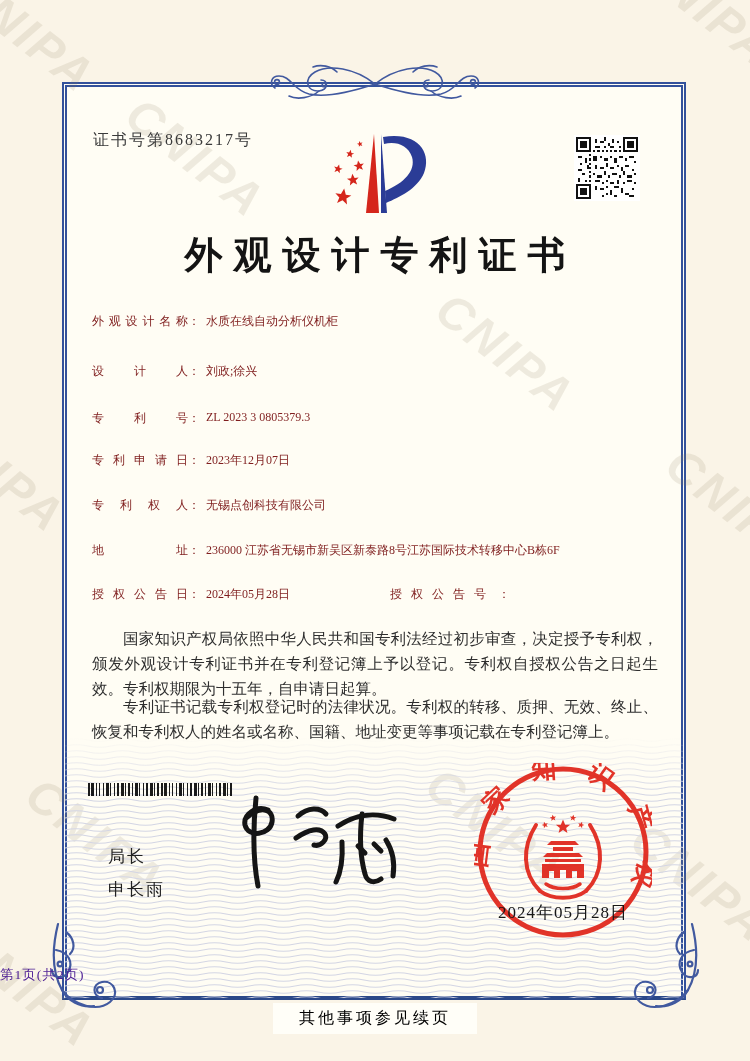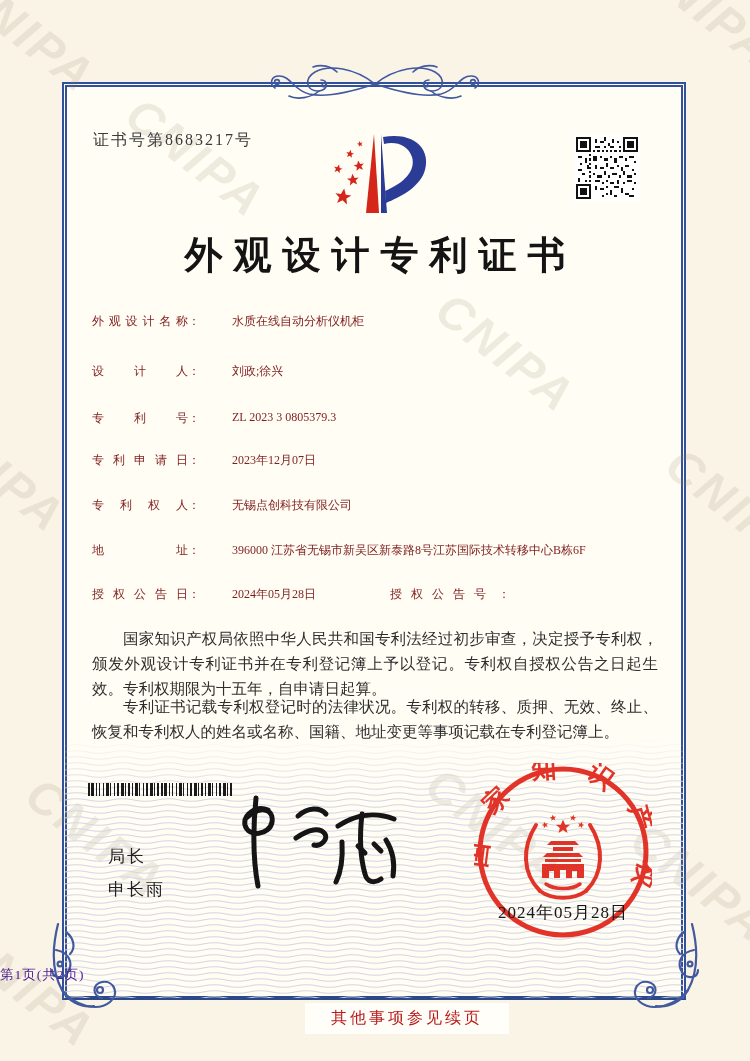--- a/index.html
+++ b/index.html
@@ -45,21 +45,21 @@
     position:absolute; left:0; top:230px; width:750px;
     text-align:center; font-size:38px; font-weight:bold;
     letter-spacing:11px; color:#141414; text-indent:11px;
   }
   .frow { position:absolute; left:92px; font-size:12px; color:#7f1d1d; display:flex; align-items:flex-start; }
   .flabel {
     display:inline-block; width:96px;
     text-align:justify; text-align-last:justify;
   }
   .fcolon { display:inline-block; margin-right:6px; }
-  .fvalue { display:inline-block;margin-left:26px; }
+  .fvalue { display:inline-block; }
   .row-name   { top:313px; }
   .row-designer{ top:363px; }
   .row-patno  { top:410px; }
   .row-filing { top:452px; }
   .row-patentee{ top:497px; }
   .row-address{ top:542px; }
   .row-grant  { top:586px;font-family:Liberation Serif, serif; }
   .addr-value { width:454px; line-height:1.45; }
   .grant2 { position:absolute; left:298px; top:0; display:flex;gap:12px; }
   .row-grant { position:absolute; }
@@ -91,21 +91,21 @@
     position:absolute; left:474px; top:901px; width:178px;
     text-align:center; font-size:17px; color:#161616; letter-spacing:1px;
   }
   .page-number {
     position:absolute; left:0; top:966px; width:750px;
     text-align:left; font-size:13.5px; color:#4c1d95; letter-spacing:1px;
   }
   .footer-note {
     position:absolute; left:50%; top:1003px; transform:translateX(-50%);
     background:#fffef8; padding:5px 26px;
-    font-size:16px; color:#b91c1c; letter-spacing:3px; white-space:nowrap;margin-left:32px;
+    font-size:16px; color:#000000; letter-spacing:3px; white-space:nowrap;
   }
 </style>
 </head>
 <body>
 
 <div class="page">
 
   <div class="frame"></div>
 
   <span class="wm" style="left:-55px; top:5px;">CNIPA</span>
@@ -302,21 +302,21 @@
         <span class="fvalue">2023年12月07日</span>
     </div>
     <div class="frow row-patentee">
       <span class="flabel">专利权人</span>
         <span class="fcolon">：</span>
         <span class="fvalue">无锡点创科技有限公司</span>
     </div>
     <div class="frow row-address">
       <span class="flabel">地址</span>
         <span class="fcolon">：</span>
-        <span class="fvalue addr-value">396000 江苏省无锡市新吴区新泰路8号江苏国际技术转移中心B栋6F</span>
+        <span class="fvalue addr-value">236000 江苏省无锡市新吴区新泰路8号江苏国际技术转移中心B栋6F</span>
     </div>
     <div class="frow row-grant">
       <span class="flabel">授权公告日</span>
         <span class="fcolon">：</span>
         <span class="fvalue">2024年05月28日</span>
       <span class="grant2">
         <span class="flabel">授权公告号</span>
           <span class="fcolon">：</span>
       </span>
     </div>

